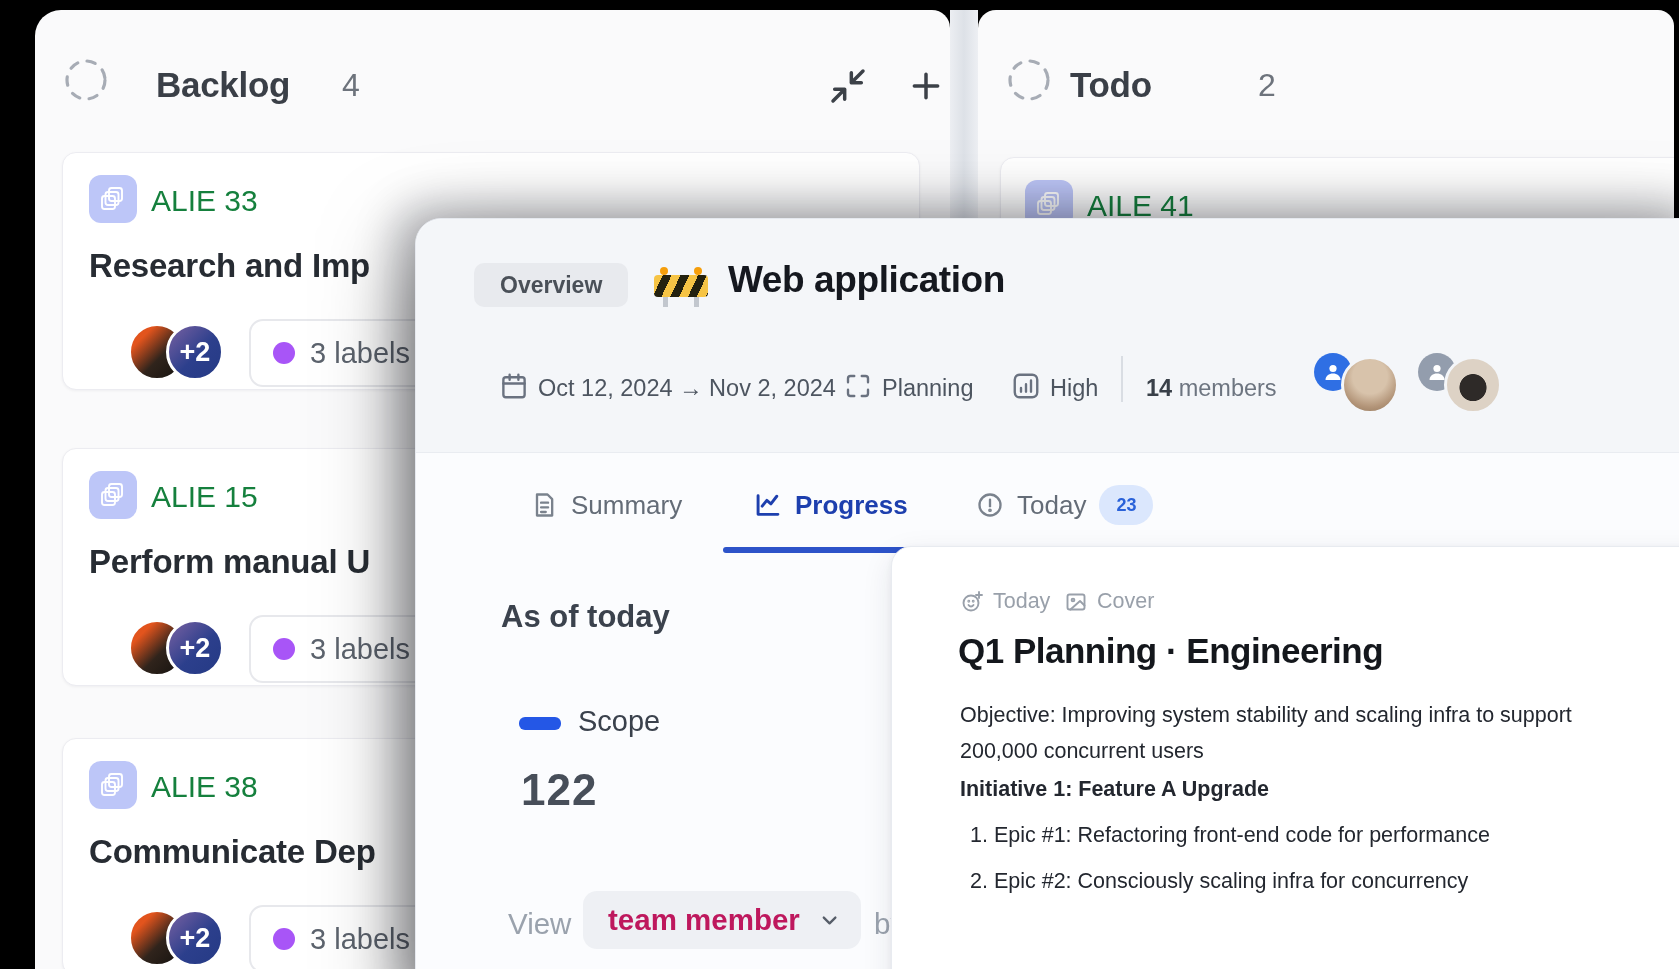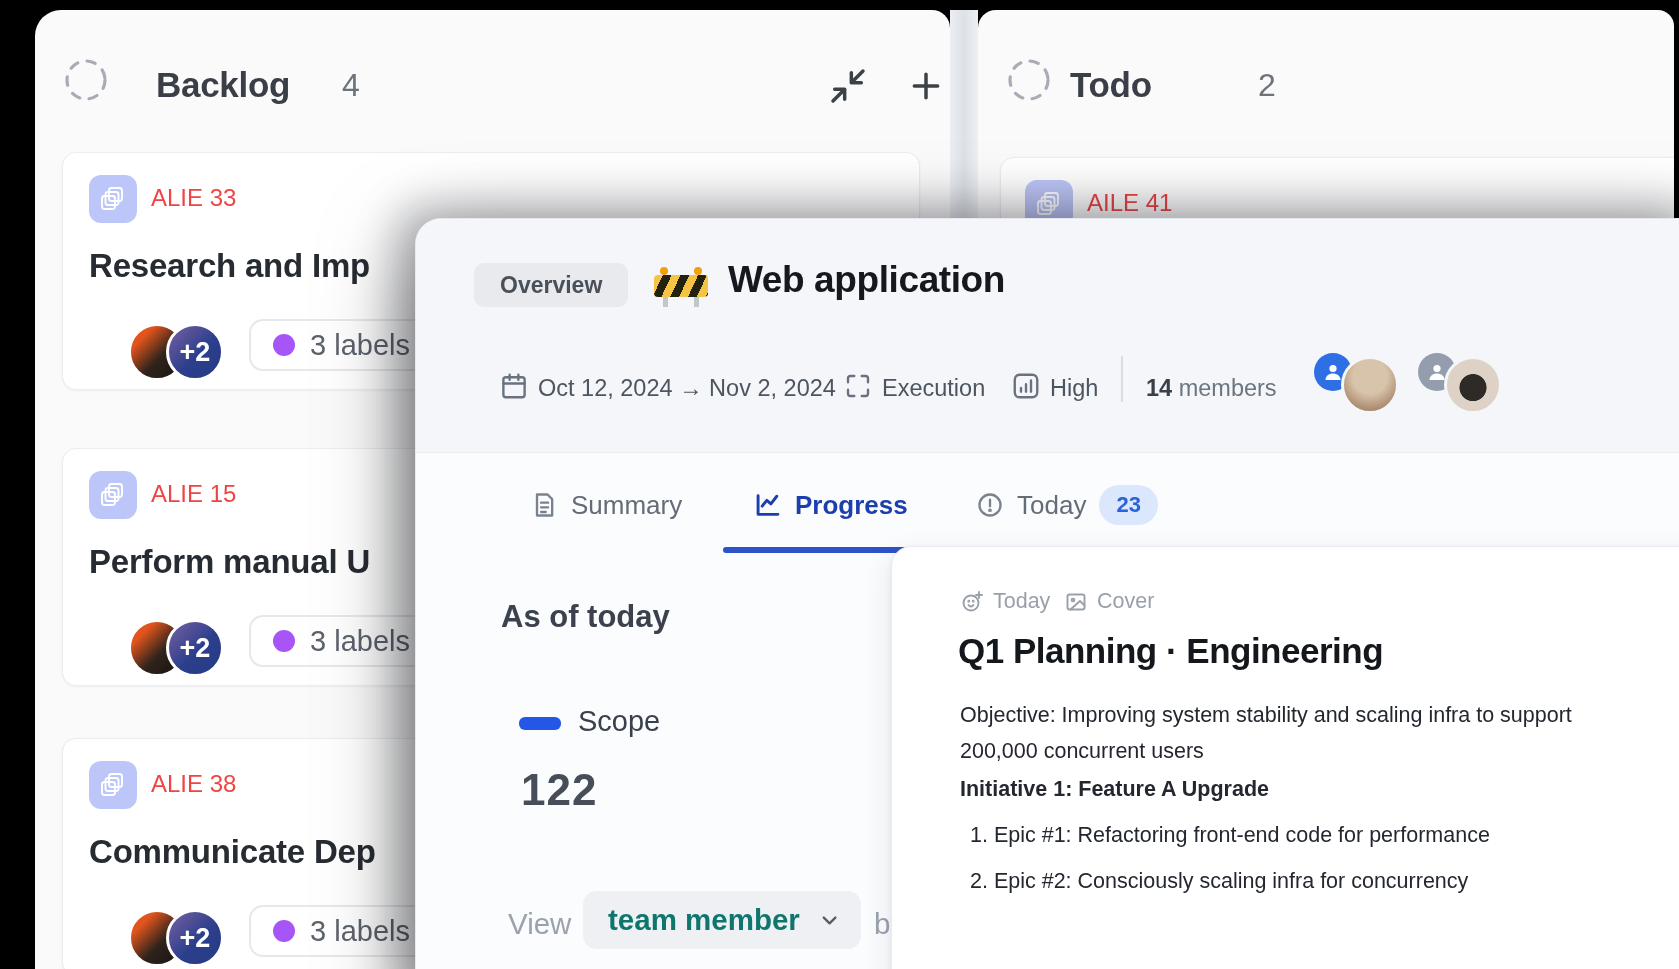--- a/index.html
+++ b/index.html
@@ -19,28 +19,28 @@
   .col-title { position:absolute; top:55px; font-size:35px; font-weight:700; color:#3a3f47; letter-spacing:-0.3px; }
   .col-count { position:absolute; top:57px; font-size:32px; color:#6d737c; }
   .hdr-icon { position:absolute; top:56px; width:40px; height:40px; cursor:pointer; }
   .hdr-icon svg { width:40px; height:40px; stroke:#3c4148; stroke-width:2.1; fill:none; stroke-linecap:round; stroke-linejoin:round; }
   
   .kcard { position:absolute; left:27px; width:858px; height:238px; background:#fff;
     border:1px solid #ececf1; border-radius:14px; box-shadow:0 1px 3px rgba(20,24,40,.05); }
   .kcard-icon { position:absolute; left:26px; top:22px; width:48px; height:48px;
     border-radius:12px; background:#bdc6f8; display:flex; align-items:center; justify-content:center; }
   .kcard-icon svg { width:30px; height:30px; stroke:#fff; stroke-width:1.9; fill:none; stroke-linejoin:round; }
-  .kcard-id { position:absolute; left:88px; top:31px; font-size:24px; color:#ef4444;text-align:center; }
+  .kcard-id { position:absolute; left:88px; top:31px; font-size:30px; color:#15803d;text-align:center; }
   .kcard-title { position:absolute; left:26px; top:94px; font-size:33px; font-weight:600; color:#272c33; white-space:nowrap; letter-spacing:-0.2px; }
   .av { position:absolute; top:170px; width:58px; height:58px; border-radius:50%; border:3px solid #fff; }
   .av.a1 { left:26px; background:radial-gradient(circle at 50% 30%, #ecd9c2 0 38%, #c4a océ 0), linear-gradient(160deg,#e7d4bd 20%,#a98e6f 75%); z-index:1; }
   .av.a2 { left:65px; background:linear-gradient(135deg,#e2541d 22%,#30241c 58%,#15120f); z-index:2; }
   .av.plus { left:103px; background:linear-gradient(135deg,#6b5b9e 10%,#2c3f8c 55%,#253a85);
     z-index:3; display:flex; align-items:center; justify-content:center; color:#fff; font-size:27px; font-weight:600; }
-  .label-pill { position:absolute; left:186px; top:166px; width:246px; height:52px; background:#fff;
+  .label-pill { position:absolute; left:186px; top:166px; width:246px; height:68px; background:#fff;
     border:2px solid #e7e8ec; border-radius:14px; display:flex; align-items:center; padding-left:22px; gap:15px; }
   .label-dot { width:22px; height:22px; border-radius:50%; background:#a855f7; flex:none; }
   .label-text { font-size:29px; color:#5c636d; white-space:nowrap; }
   
   .modal { position:absolute; left:415px; top:218px; width:1290px; height:785px; z-index:10;
     background:#fbfcfe; border:1px solid #e6e9ef; border-radius:26px 0 0 0;
     box-shadow:0 30px 90px rgba(0,0,0,.5), -16px -10px 44px rgba(8,12,26,.28); }
   .modal-header { position:absolute; left:0; right:0; top:0; height:234px; background:#f4f6f9;
     border-radius:26px 0 0 0; border-bottom:1px solid #e9ecf1; }
   .overview-pill { position:absolute; left:58px; top:44px; height:44px; padding:0 26px;
@@ -66,32 +66,32 @@
   .m-photo { position:absolute; top:137px; width:58px; height:58px; border-radius:50%; border:3px solid #f4f6f9; }
   .photo-man { background:radial-gradient(circle at 50% 34%, #d8c3ab 0 40%, #b39579 70%, #8d7257); }
   .photo-woman { background:radial-gradient(circle at 50% 55%, #2e2a28 0 34%, #ddd2c5 36%); }
   
   .tab { position:absolute; top:263px; height:46px; display:flex; align-items:center; gap:13px; cursor:pointer; }
   .tab svg { width:28px; height:28px; stroke:#7a828d; stroke-width:2; fill:none; stroke-linecap:round; stroke-linejoin:round; }
   .tab .tlabel { font-size:26px; color:#646c77; font-weight:500; white-space:nowrap; }
   .tab.active svg { stroke:#1d3fae; stroke-width:2.5; }
   .tab.active .tlabel { color:#1d3fae; font-weight:700; }
   .tab-badge { height:40px; padding:8px 17px; border-radius:20px; background:#dbe7fd; color:#2a62d9;
-    font-size:22px; font-weight:600; display:flex; align-items:center; }
+    font-size:18px; font-weight:600; display:flex; align-items:center; }
   .tab-underline { position:absolute; left:307px; top:328px; width:234px; height:6px; border-radius:3px; background:#2d53c9; }
   
   .as-of-today { position:absolute; left:85px; top:380px; font-size:31px; font-weight:700; color:#3b424d; }
   .legend-dash { position:absolute; left:103px; top:498px; width:42px; height:13px; border-radius:6px; background:#2457e6; }
   .legend-label { position:absolute; left:162px; top:486px; font-size:29px; color:#3a414c; }
   .scope-value { position:absolute; left:105px; top:546px; font-size:44px; font-weight:700; color:#474e59; letter-spacing:1px; }
   .view-label, .by-label { position:absolute; top:688px; font-size:29.5px; color:#9aa2ad; }
   .view-label { left:92px; } .by-label { left:458px; }
   .view-pill { position:absolute; left:167px; top:672px; width:278px; height:58px; background:#eef0f4;
     border-radius:14px; display:flex; align-items:center; padding:0 20px 0 25px; cursor:pointer; }
-  .view-pill .vtext { font-size:29.5px; font-weight:600; color:#0f766e; white-space:nowrap; }
+  .view-pill .vtext { font-size:29.5px; font-weight:600; color:#be185d; white-space:nowrap; }
   .view-pill svg { width:26px; height:26px; stroke:#565d68; stroke-width:2.4; fill:none; stroke-linecap:round; stroke-linejoin:round; margin-left:18px; }
   
   .doc-card { position:absolute; left:475px; top:327px; width:840px; height:470px; background:#fff;
     border:1px solid #e8ebf0; border-radius:20px 0 0 0;
     box-shadow:0 10px 30px rgba(25,35,60,.10), 0 2px 6px rgba(25,35,60,.06); }
   .doc-btn { position:absolute; top:42px; display:flex; align-items:center; gap:9px; cursor:pointer; }
   .doc-btn svg { width:24px; height:24px; stroke:#99a0aa; stroke-width:1.9; fill:none; stroke-linecap:round; stroke-linejoin:round; }
   .doc-btn .dlabel { font-size:21.5px; color:#99a0aa; }
   .doc-heading { position:absolute; left:66px; top:84px; font-size:35px; font-weight:700; color:#14171c; letter-spacing:-0.5px; white-space:nowrap; }
   .doc-par { position:absolute; left:68px; top:150px; width:640px; font-size:21.5px; line-height:36px; color:#23272f; }
@@ -223,21 +223,21 @@
             <path d="M8.5 3v4M15.5 3v4M3.5 10h17"></path>
           </svg>
       </div>
       <div class="meta-text" style="left:122px">Oct 12, 2024 → Nov 2, 2024</div>
 
       <div class="meta-ic" style="left:427px">
         <svg viewBox="0 0 24 24">
             <path d="M4 9V6a2 2 0 0 1 2-2h3M15 4h3a2 2 0 0 1 2 2v3M20 15v3a2 2 0 0 1-2 2h-3M9 20H6a2 2 0 0 1-2-2v-3"></path>
           </svg>
       </div>
-      <div class="meta-text" style="left:466px">Execution</div>
+      <div class="meta-text" style="left:466px">Planning</div>
 
       <div class="meta-ic" style="left:595px">
         <svg viewBox="0 0 24 24">
             <rect x="3" y="3" width="18" height="18" rx="4"></rect>
             <path d="M8 16.5v-3M12 16.5v-6M16 16.5v-9"></path>
           </svg>
       </div>
       <div class="meta-text" style="left:634px">High</div>
 
       <div class="meta-divider"></div>

